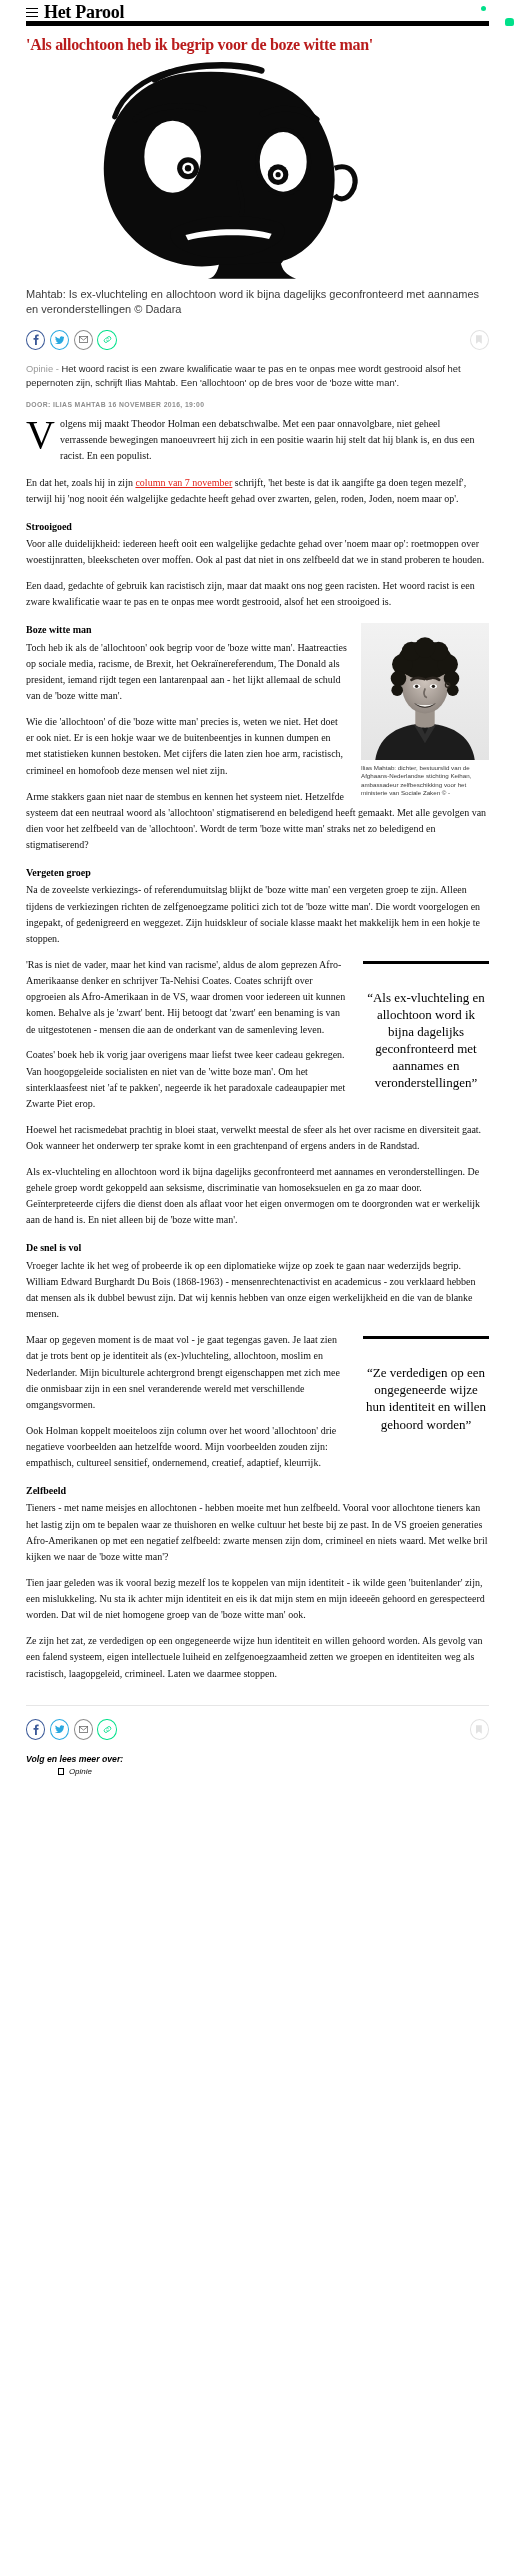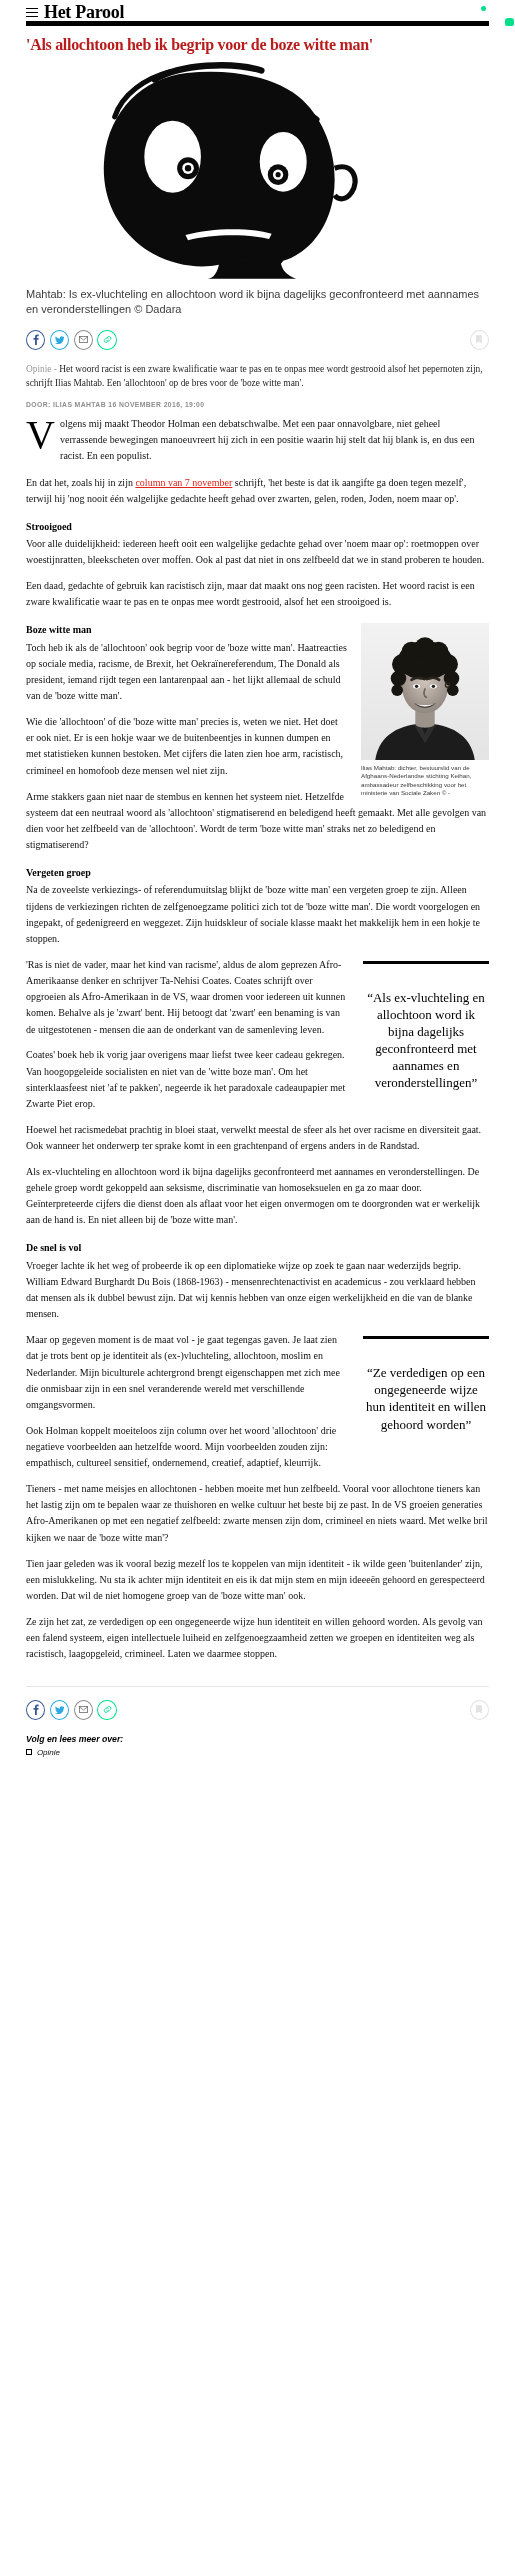--- a/index.html
+++ b/index.html
@@ -99,21 +99,21 @@
   .bookmark-btn {
     width: 19.3px; height: 20.6px; border-radius: 50%;
     border: 1px solid #e2e2e2;
     display: flex; align-items: center; justify-content: center;
     background: #fff;
   }
 
   
   .lead {
     margin: 9px 26px 0 26px;
-    font-family: Liberation Serif, serif;
+    font-family: Liberation Sans, sans-serif;
     font-size: 9.4px;
     line-height: 1.55;
     color: #262626;
   }
   .lead .kicker { color: #9a9a9a; }
 
   .byline {
     margin: 10.3px 26px 0 26px;
     font-family: "Liberation Sans", sans-serif;
     font-size: 6.8px;
@@ -191,21 +191,21 @@
 
   
   .footer-rule { height: 0.6px; background: #e6e6e6; margin: 14px 26px 0 26px; }
   .footer-share { margin: 10.3px 26px 0 26px; display: flex; align-items: center; height: 26px; }
   .follow-block { margin: 11.6px 26px 0 26px; font-style: italic; }
   .follow-title {
     font-family: "Liberation Sans", sans-serif;
     font-weight: bold; font-size: 8.7px; color: #000;
     margin-bottom: 3.2px;
   }
-  .tag-row { display: flex; align-items: center; font-family: "Liberation Sans", sans-serif; font-size: 8px; color: #111; }
+  .tag-row { display: flex; align-items: center; font-family: "Liberation Sans", sans-serif; font-size: 8px; color: #111; margin-left: 32px; }
   .tag-box {
     width: 6.4px; height: 6.4px; border: 1.2px solid #000;
     display: inline-block; margin-right: 4.5px;
   }
 </style>
 </head>
 <body>
 
 <div class="page">
 
@@ -389,20 +389,21 @@
     <p>Als ex-vluchteling en allochtoon word ik bijna dagelijks geconfronteerd met aannames en veronderstellingen. De gehele groep wordt gekoppeld aan seksisme, discriminatie van homoseksuelen en ga zo maar door. Geïnterpreteerde cijfers die dienst doen als aflaat voor het eigen onvermogen om te doorgronden wat er werkelijk aan de hand is. En niet alleen bij de 'boze witte man'.</p>
 
     <h3>De snel is vol</h3>
     <p>Vroeger lachte ik het weg of probeerde ik op een diplomatieke wijze op zoek te gaan naar wederzijds begrip. William Edward Burghardt Du Bois (1868-1963) - mensenrechtenactivist en academicus - zou verklaard hebben dat mensen als ik dubbel bewust zijn. Dat wij kennis hebben van onze eigen werkelijkheid en die van de blanke mensen.</p>
 
     <aside class="pullquote">“Ze verdedigen op een ongegeneerde wijze hun identiteit en willen gehoord worden”</aside>
 
     <p>Maar op gegeven moment is de maat vol - je gaat tegengas gaven. Je laat zien dat je trots bent op je identiteit als (ex-)vluchteling, allochtoon, moslim en Nederlander. Mijn biculturele achtergrond brengt eigenschappen met zich mee die onmisbaar zijn in een snel veranderende wereld met verschillende omgangsvormen.</p>
     <p>Ook Holman koppelt moeiteloos zijn column over het woord 'allochtoon' drie negatieve voorbeelden aan hetzelfde woord. Mijn voorbeelden zouden zijn: empathisch, cultureel sensitief, ondernemend, creatief, adaptief, kleurrijk.</p>
 
+    <h3>Zelfbeeld</h3>
     <p>Tieners - met name meisjes en allochtonen - hebben moeite met hun zelfbeeld. Vooral voor allochtone tieners kan het lastig zijn om te bepalen waar ze thuishoren en welke cultuur het beste bij ze past. In de VS groeien generaties Afro-Amerikanen op met een negatief zelfbeeld: zwarte mensen zijn dom, crimineel en niets waard. Met welke bril kijken we naar de 'boze witte man'?</p>
     <p>Tien jaar geleden was ik vooral bezig mezelf los te koppelen van mijn identiteit - ik wilde geen 'buitenlander' zijn, een mislukkeling. Nu sta ik achter mijn identiteit en eis ik dat mijn stem en mijn ideeeën gehoord en gerespecteerd worden. Dat wil de niet homogene groep van de 'boze witte man' ook.</p>
     <p>Ze zijn het zat, ze verdedigen op een ongegeneerde wijze hun identiteit en willen gehoord worden. Als gevolg van een falend systeem, eigen intellectuele luiheid en zelfgenoegzaamheid zetten we groepen en identiteiten weg als racistisch, laagopgeleid, crimineel. Laten we daarmee stoppen.</p>
   </div>
 
   <div class="footer-rule"></div>
 
   <div class="footer-share">
     <div class="share-btn fb">
       <svg width="5.8" height="11" viewBox="0 0 9 17">

